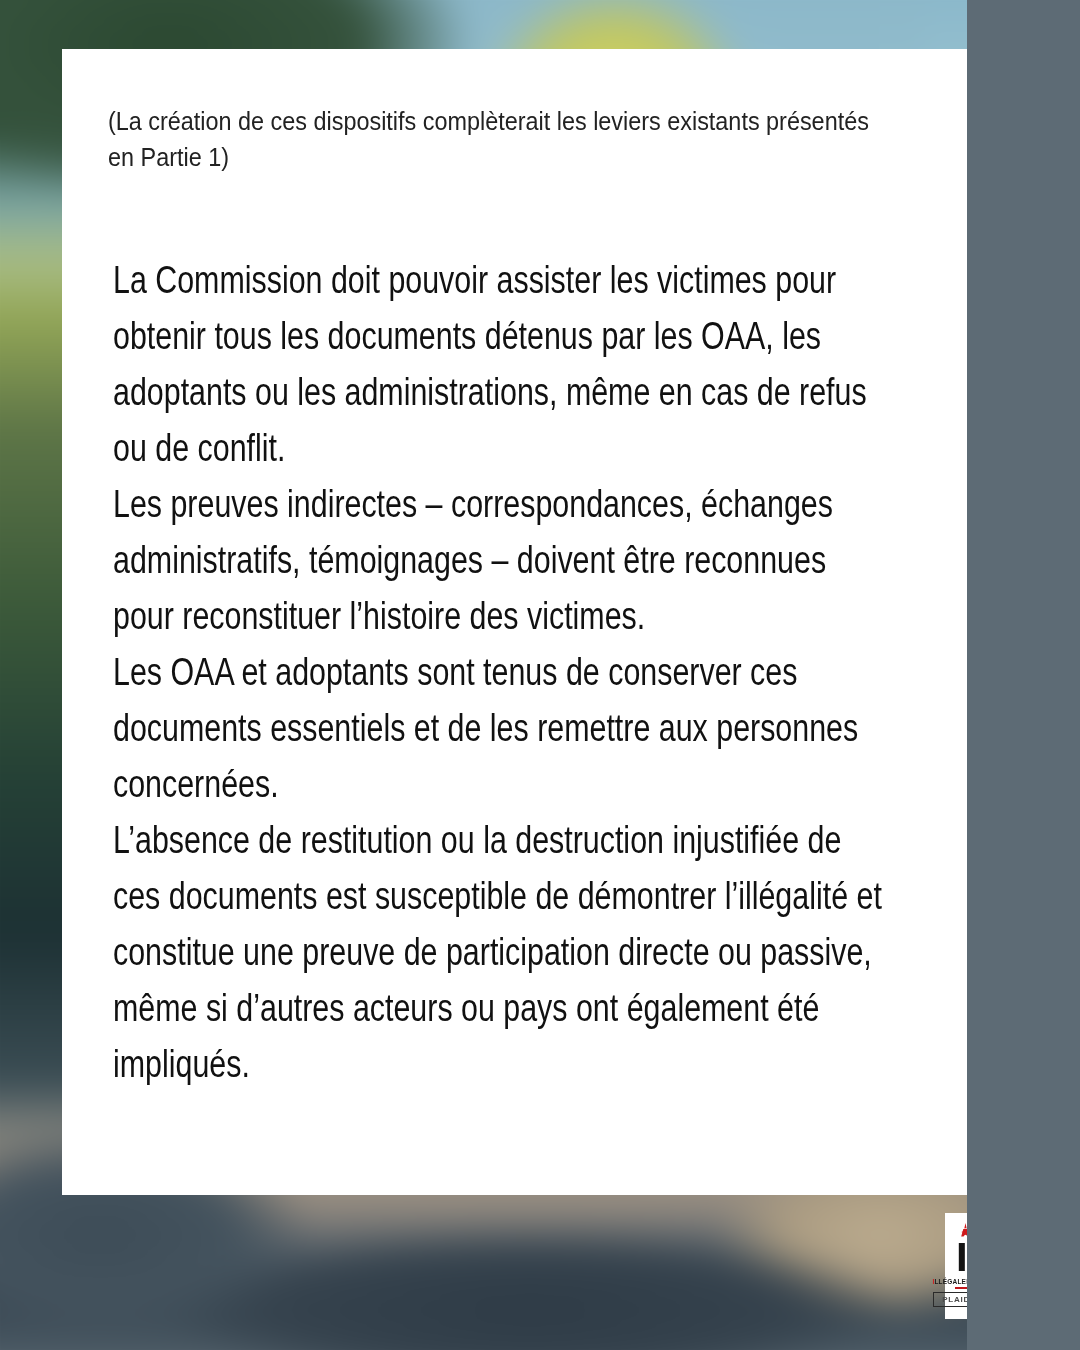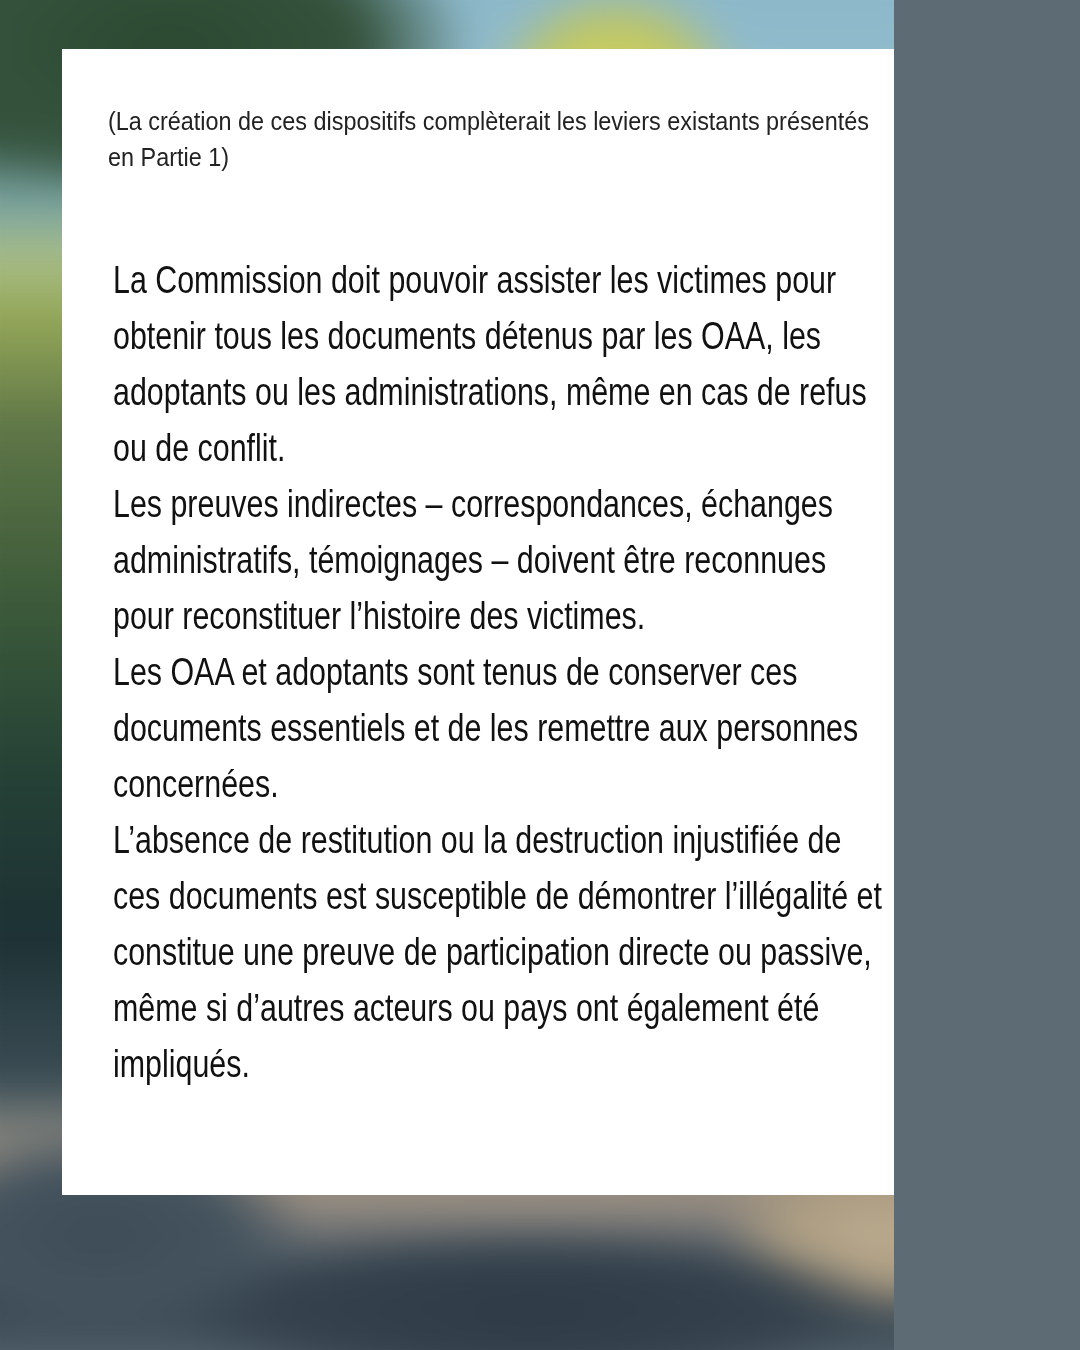--- a/index.html
+++ b/index.html
@@ -1,18 +1,18 @@
 <!DOCTYPE html>
 <html><head>
 <meta charset="utf-8">
 <style>
   html,body{margin:0;padding:0;background:#5d6b75;}
   .page{
     position:relative;
-    width:894px;height:1350px;
+    width:967px;height:1350px;
     overflow:hidden;
     font-family:"Liberation Sans", sans-serif;
     background:#f9a8d4;
   }
   
   .bg{
     position:absolute;left:-40px;top:-40px;width:1160px;height:1430px;
     filter:blur(17px);
     background:linear-gradient(180deg,#8ab6c8 0%,#9cc5d2 20%,#a6cbd6 45%,#9bbfc9 65%,#8aa5a8 82%,#6e7f85 100%);
   }

